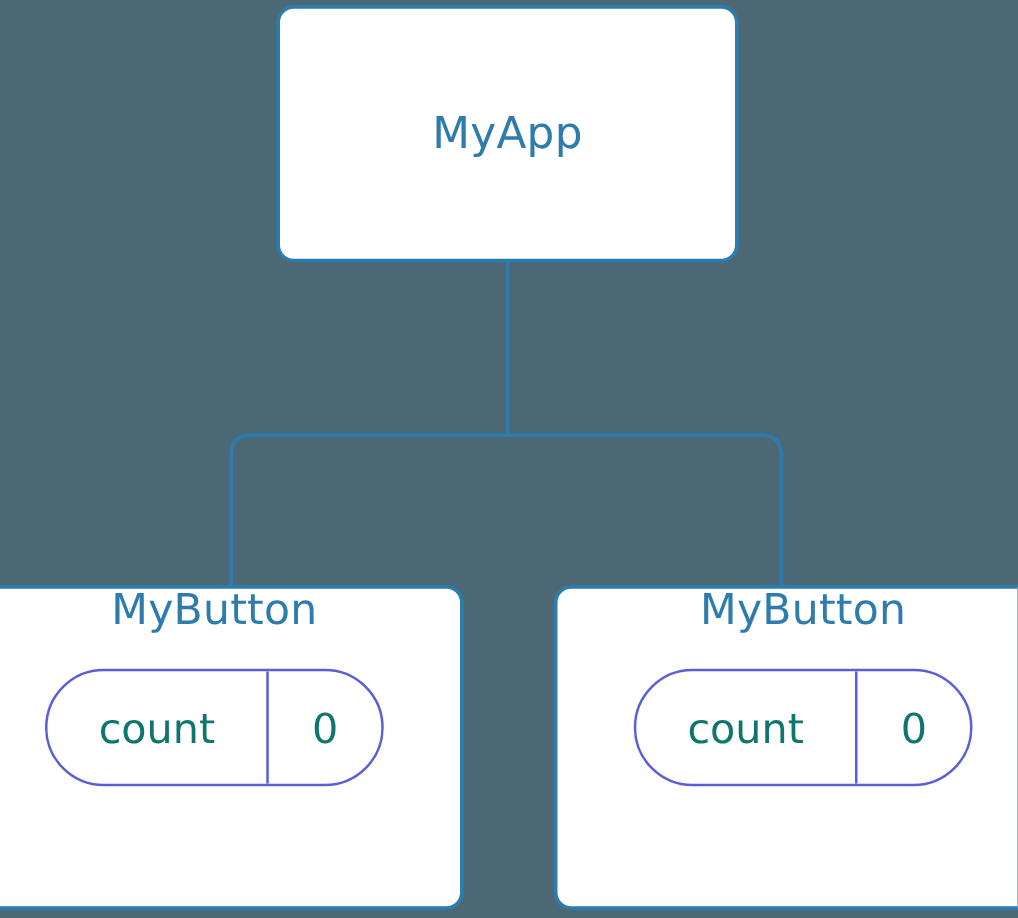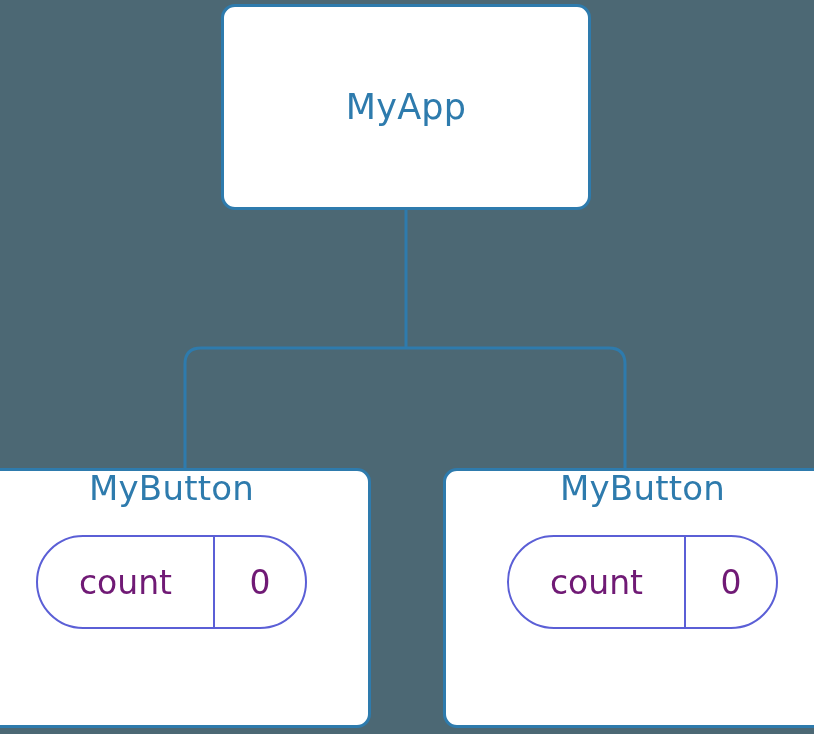--- a/index.html
+++ b/index.html
@@ -92,21 +92,21 @@
     align-items: stretch;
     background: transparent;
     overflow: hidden;
   }
 
   .pill-key,
   .pill-value {
     display: flex;
     align-items: center;
     justify-content: center;
-    color: #701a75;
+    color: #0f766e;
     font-size: 33px;
     line-height: 1;
     white-space: nowrap;
   }
 
   .pill-key {
     width: 175px;
     border-right: 2px solid #5b5fd6;
   }
 

